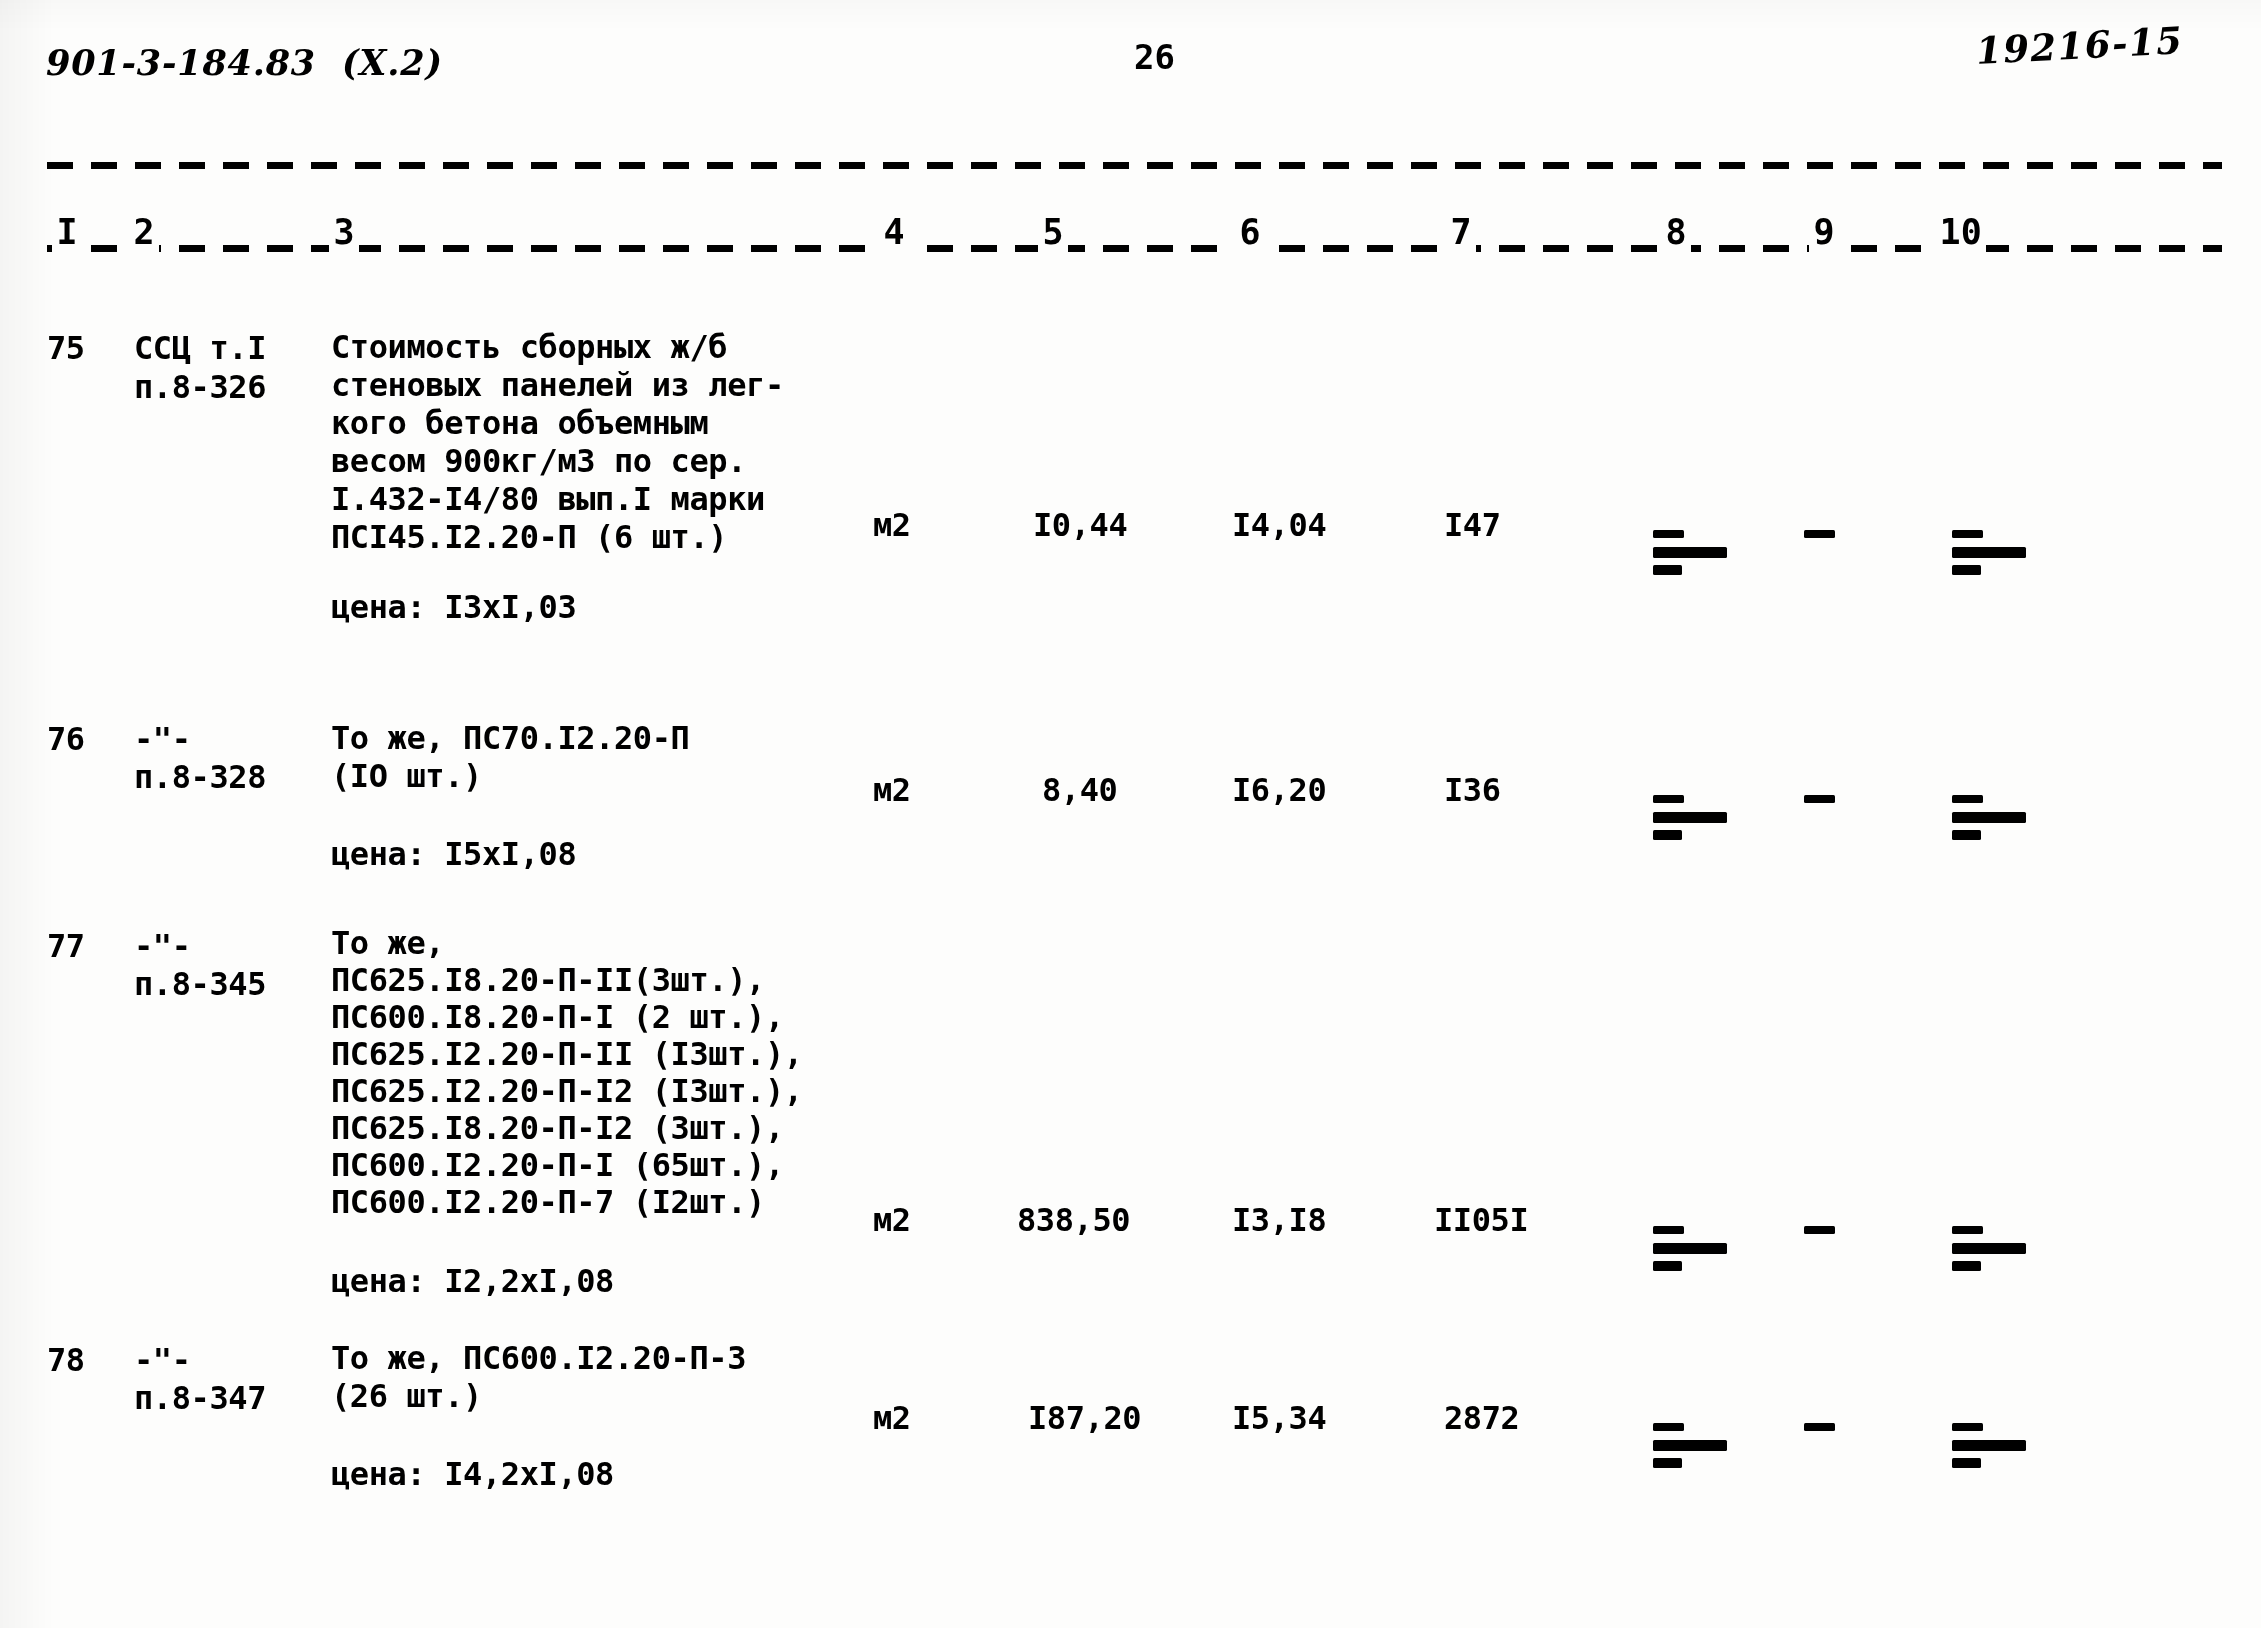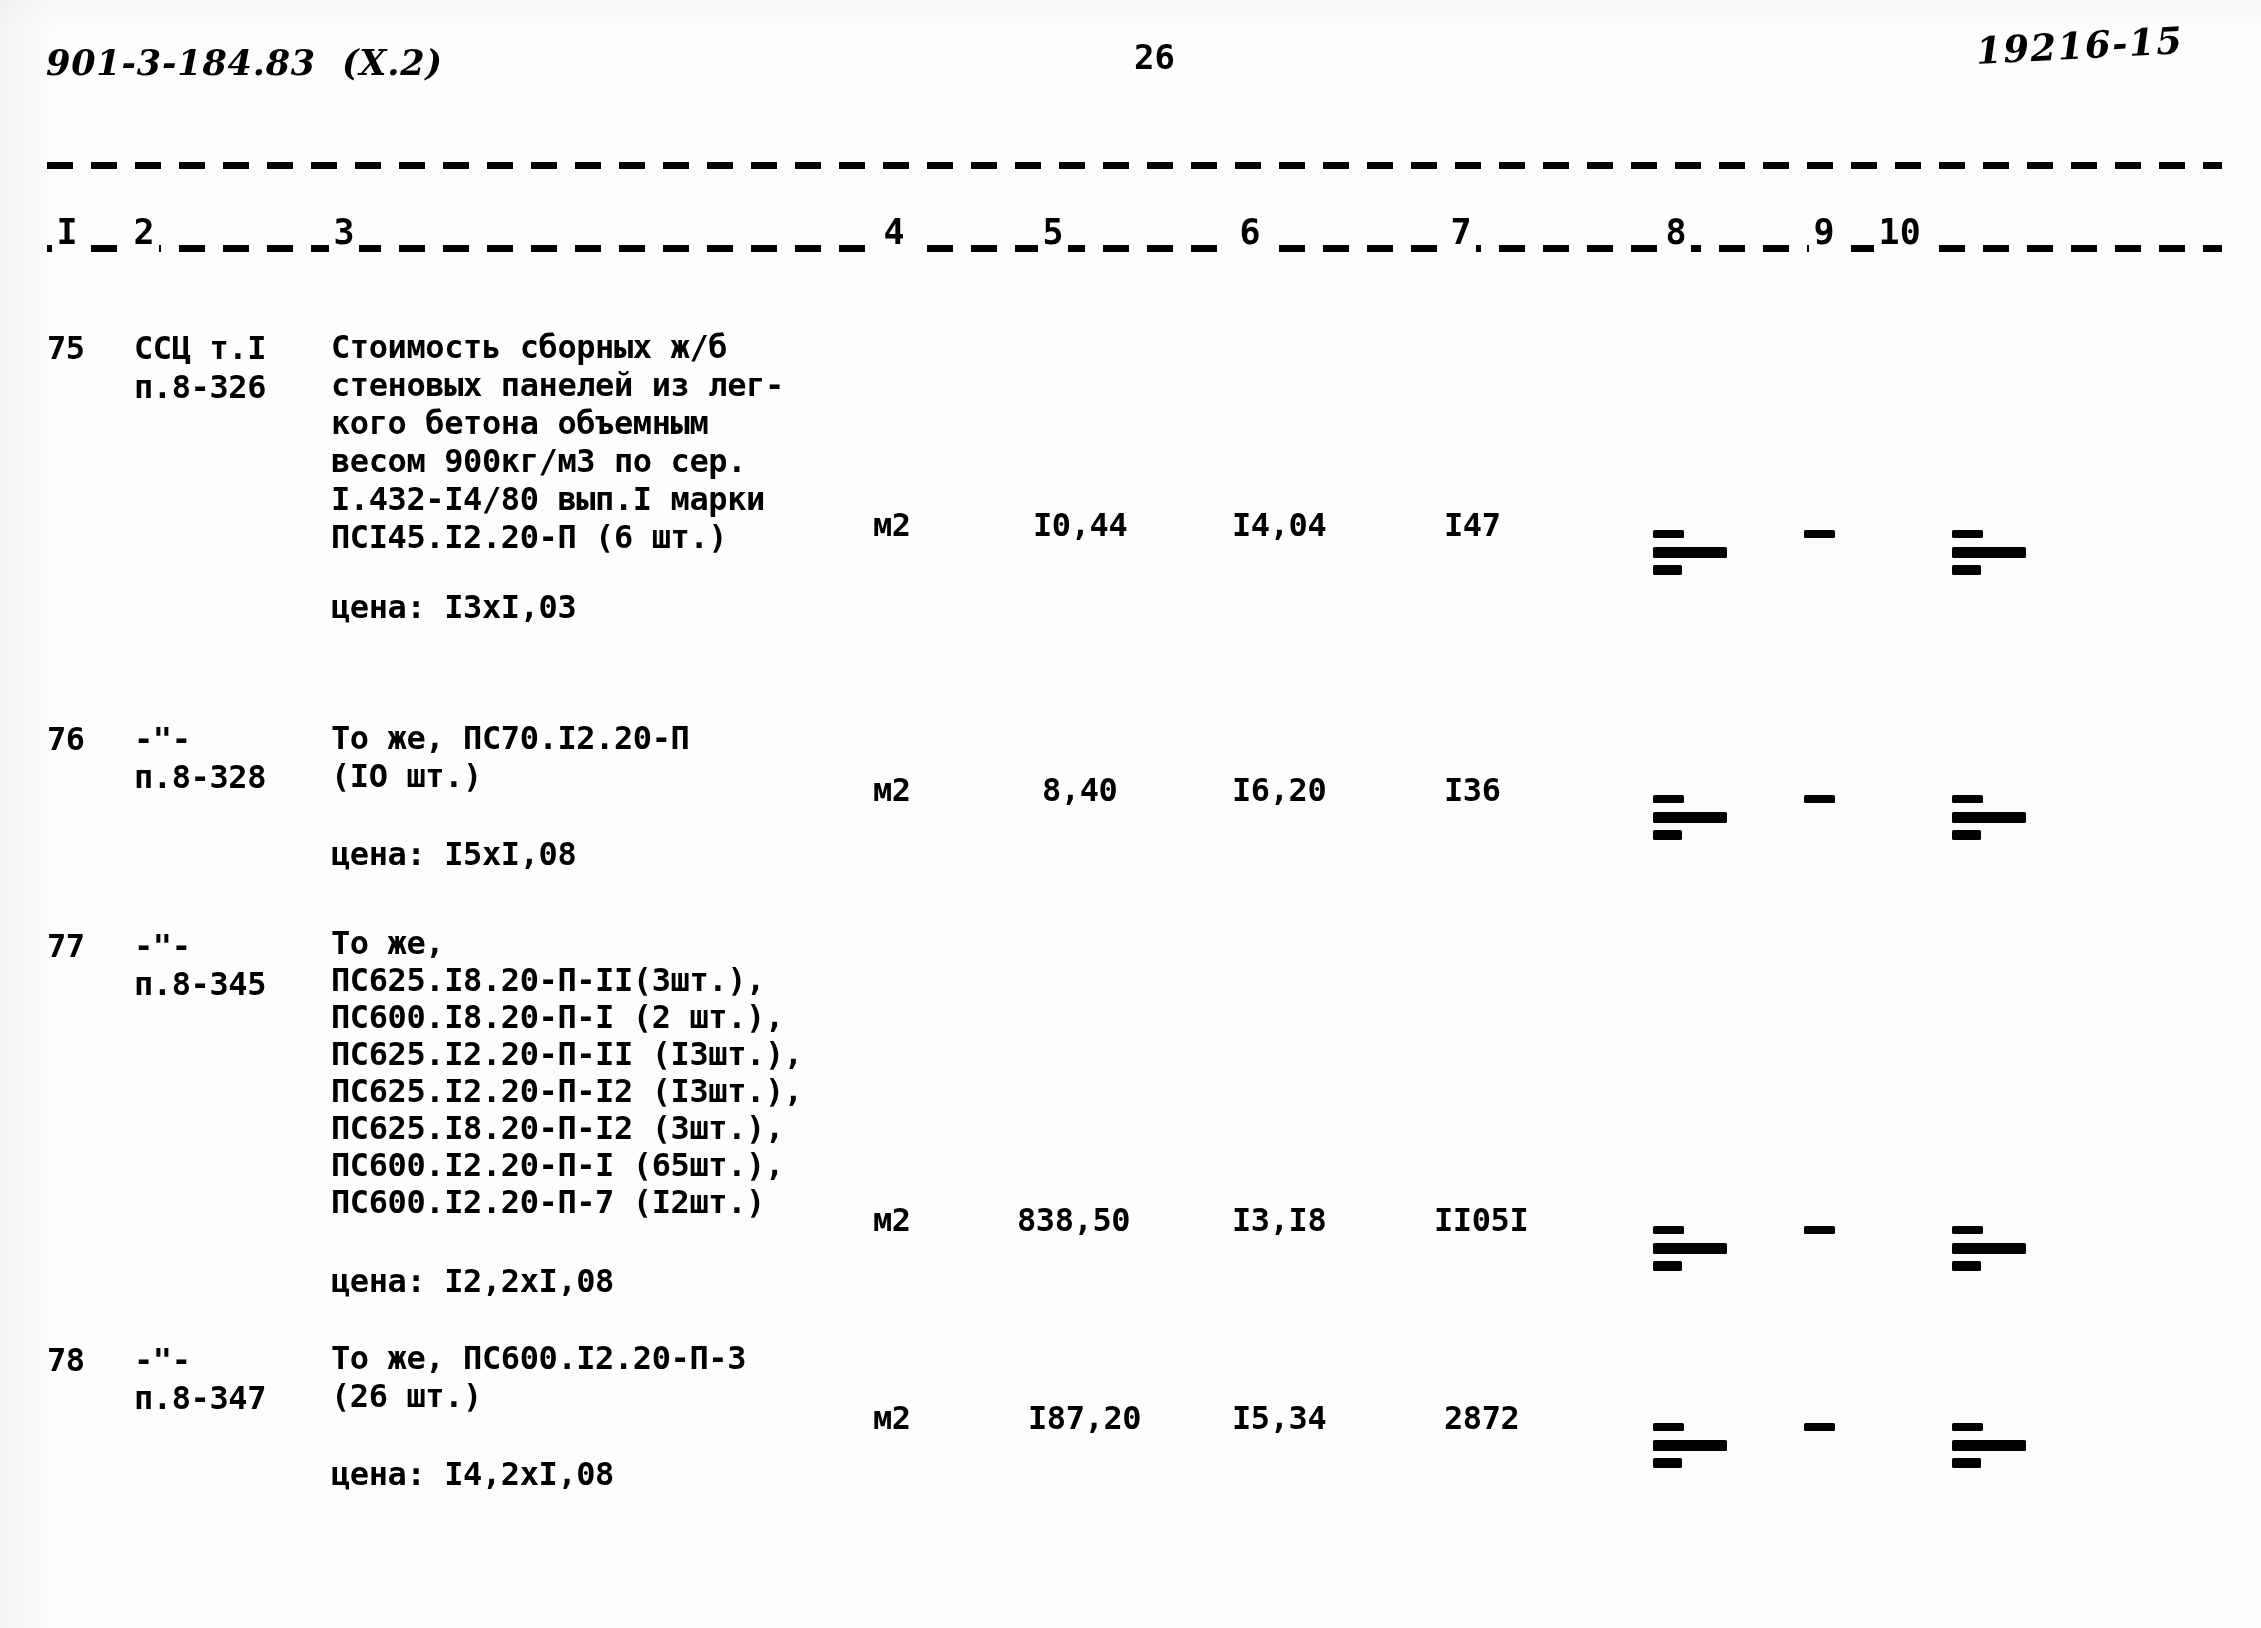--- a/index.html
+++ b/index.html
@@ -165,21 +165,21 @@
 
   <div class="col-num mono" style="left:52px;">I</div>
   <div class="col-num mono" style="left:129px;">2</div>
   <div class="col-num mono" style="left:329px;">3</div>
   <div class="col-num mono" style="left:879px;">4</div>
   <div class="col-num mono" style="left:1038px;">5</div>
   <div class="col-num mono" style="left:1235px;">6</div>
   <div class="col-num mono" style="left:1446px;">7</div>
   <div class="col-num mono" style="left:1661px;">8</div>
   <div class="col-num mono" style="left:1809px;">9</div>
-  <div class="col-num mono" style="left:1874px;">10</div>
+  <div class="col-num mono" style="left:1935px;">10</div>
 
   <div>
     <div class="row-pos mono" style="left:47px; top:329px;">75</div>
     <div class="row-just mono" style="left:134px; top:329px;">ССЦ т.I</div>
     <div class="row-just mono" style="left:134px; top:368px;">п.8-326</div>
 
     <div class="row-desc mono" style="left:331px; top:328px;">Стоимость сборных ж/б
 стеновых панелей из лег-
 кого бетона объемным
 весом 900кг/м3 по сер.

